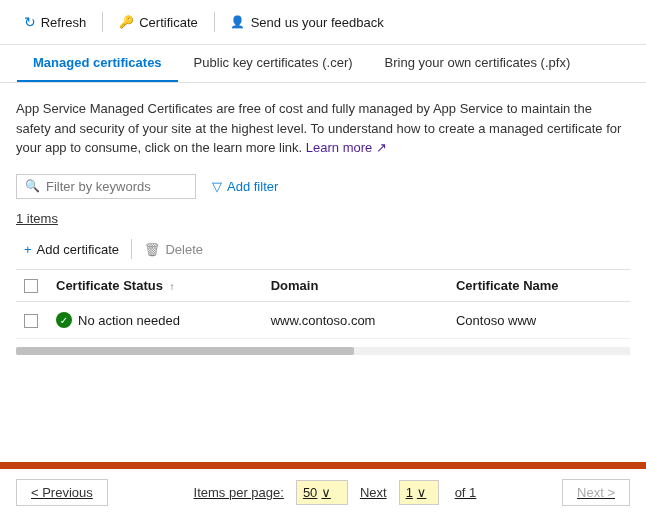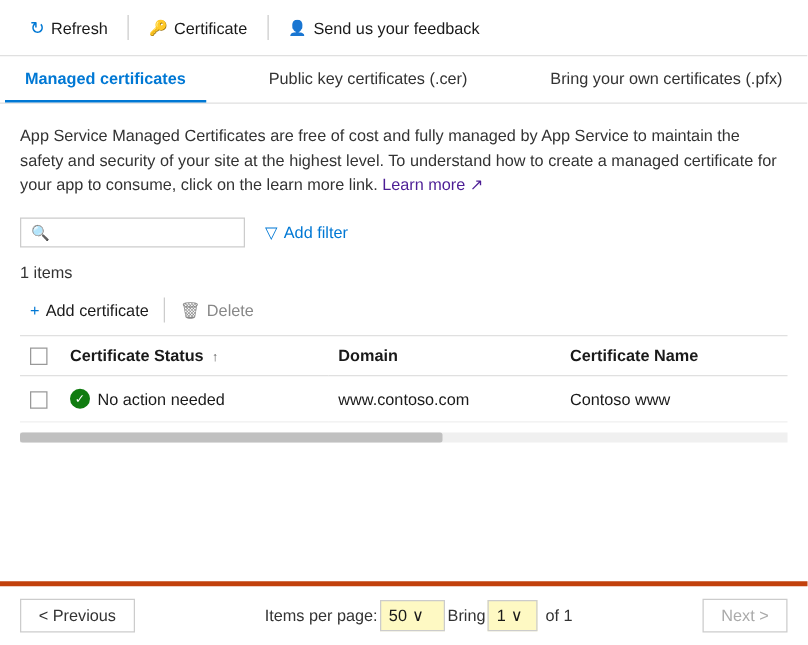--- a/index.html
+++ b/index.html
@@ -37,23 +37,22 @@
       background: #ccc;
       margin: 0 8px;
     }
     .toolbar-icon {
       font-size: 14px;
       color: #0078d4;
     }
     .tabs {
       display: flex;
       align-items: flex-end;
-      padding: 0 4px;
+      padding: 0 17px;
       border-bottom: 1px solid #e0e0e0;
-      justify-content: space-between;
     }
     .tab {
       padding: 10px 16px;
       cursor: pointer;
       font-size: 13px;
       color: #333;
       border-bottom: 2px solid transparent;
       white-space: nowrap;
     }
     .tab.active {
@@ -107,20 +106,21 @@
       cursor: pointer;
       color: #0078d4;
       font-size: 13px;
       padding: 4px 8px;
       font-family: 'Segoe UI', sans-serif;
     }
     .items-count {
       font-size: 13px;
       color: #333;
       margin-bottom: 12px;
+      text-decoration: underline;
     }
     .action-bar {
       display: flex;
       align-items: center;
       gap: 0;
       margin-bottom: 0;
       padding-bottom: 8px;
       border-bottom: 1px solid #e0e0e0;
     }
     .action-btn {
@@ -203,23 +203,24 @@
       border-radius: 2px;
     }
     .footer {
       position: absolute;
       bottom: 0;
       left: 0;
       right: 0;
       display: flex;
       align-items: center;
       padding: 10px 16px;
-      border-top: 4px solid #c2410c;
+      border-top: 7px solid #c2410c;
       background: #fff;
-      gap: 2px;
+      gap: 12px;
+      text-decoration: underline;
     }
     .footer-btn {
       display: flex;
       align-items: center;
       gap: 4px;
       background: none;
       border: 1px solid #ccc;
       cursor: pointer;
       color: #333;
       font-size: 13px;
@@ -283,20 +284,21 @@
     <span>App Service Managed Certificates are free of cost and fully managed by App Service to maintain the safety and security of your site at the highest level. To understand how to create a managed certificate for your app to consume, click on the learn more link.</span>
     <a href="#">
       <span>Learn more</span>
       <span> ↗</span>
     </a>
   </p>
 
   <div class="filter-row">
     <div class="filter-input-wrapper">
       <span class="filter-icon">🔍</span>
+      <input class="filter-input" type="text" placeholder="Filter by keywords" style="">
     </div>
     <button class="add-filter-btn">
       <span style="color:#0078d4;">▽</span>
       <span>Add filter</span>
     </button>
   </div>
 
   <div class="items-count">1 items</div>
 
   <div class="action-bar">
@@ -358,21 +360,21 @@
   </button>
 
   <div class="spacer"></div>
 
   <span class="footer-label">Items per page:</span>
   <div class="select-box">
     <span>50</span>
     <span>∨</span>
   </div>
 
-  <span class="footer-label">Bring</span>
+  <span class="footer-label">Next</span>
   <div class="select-box" style="min-width:40px;">
     <span>1</span>
     <span>∨</span>
   </div>
   <span class="footer-of">of 1</span>
 
   <div class="spacer"></div>
 
   <button class="footer-btn disabled">
     <span>Next &gt;</span>

